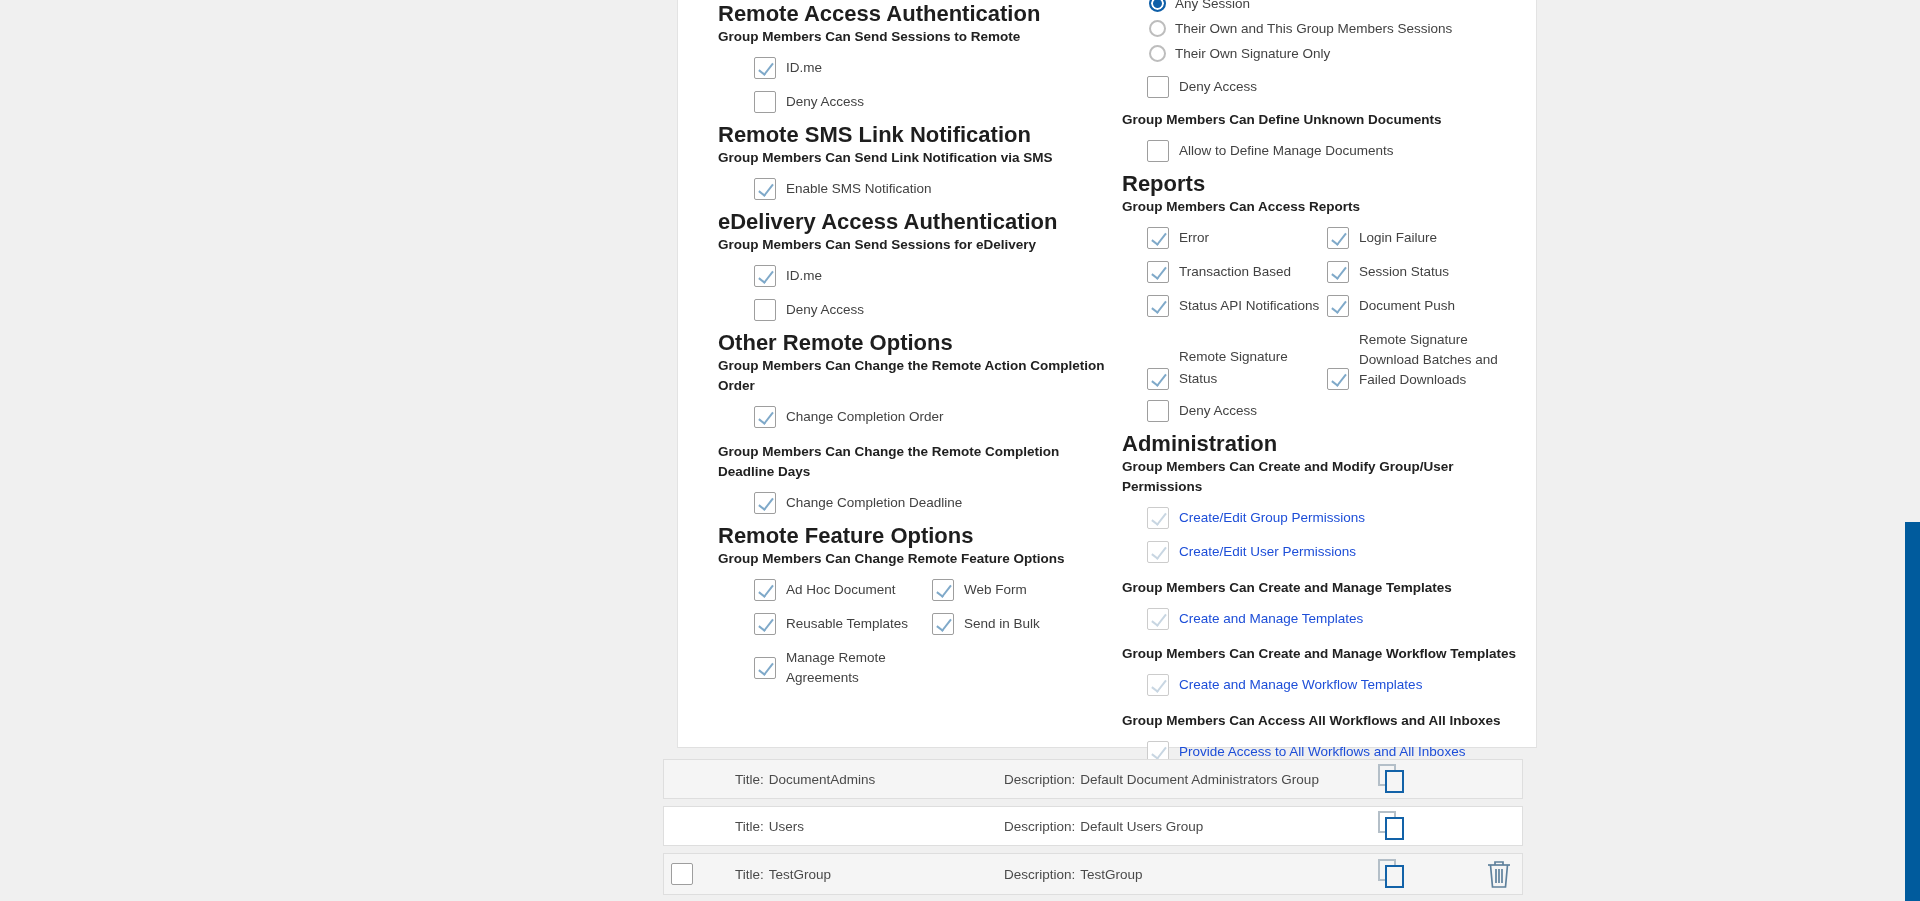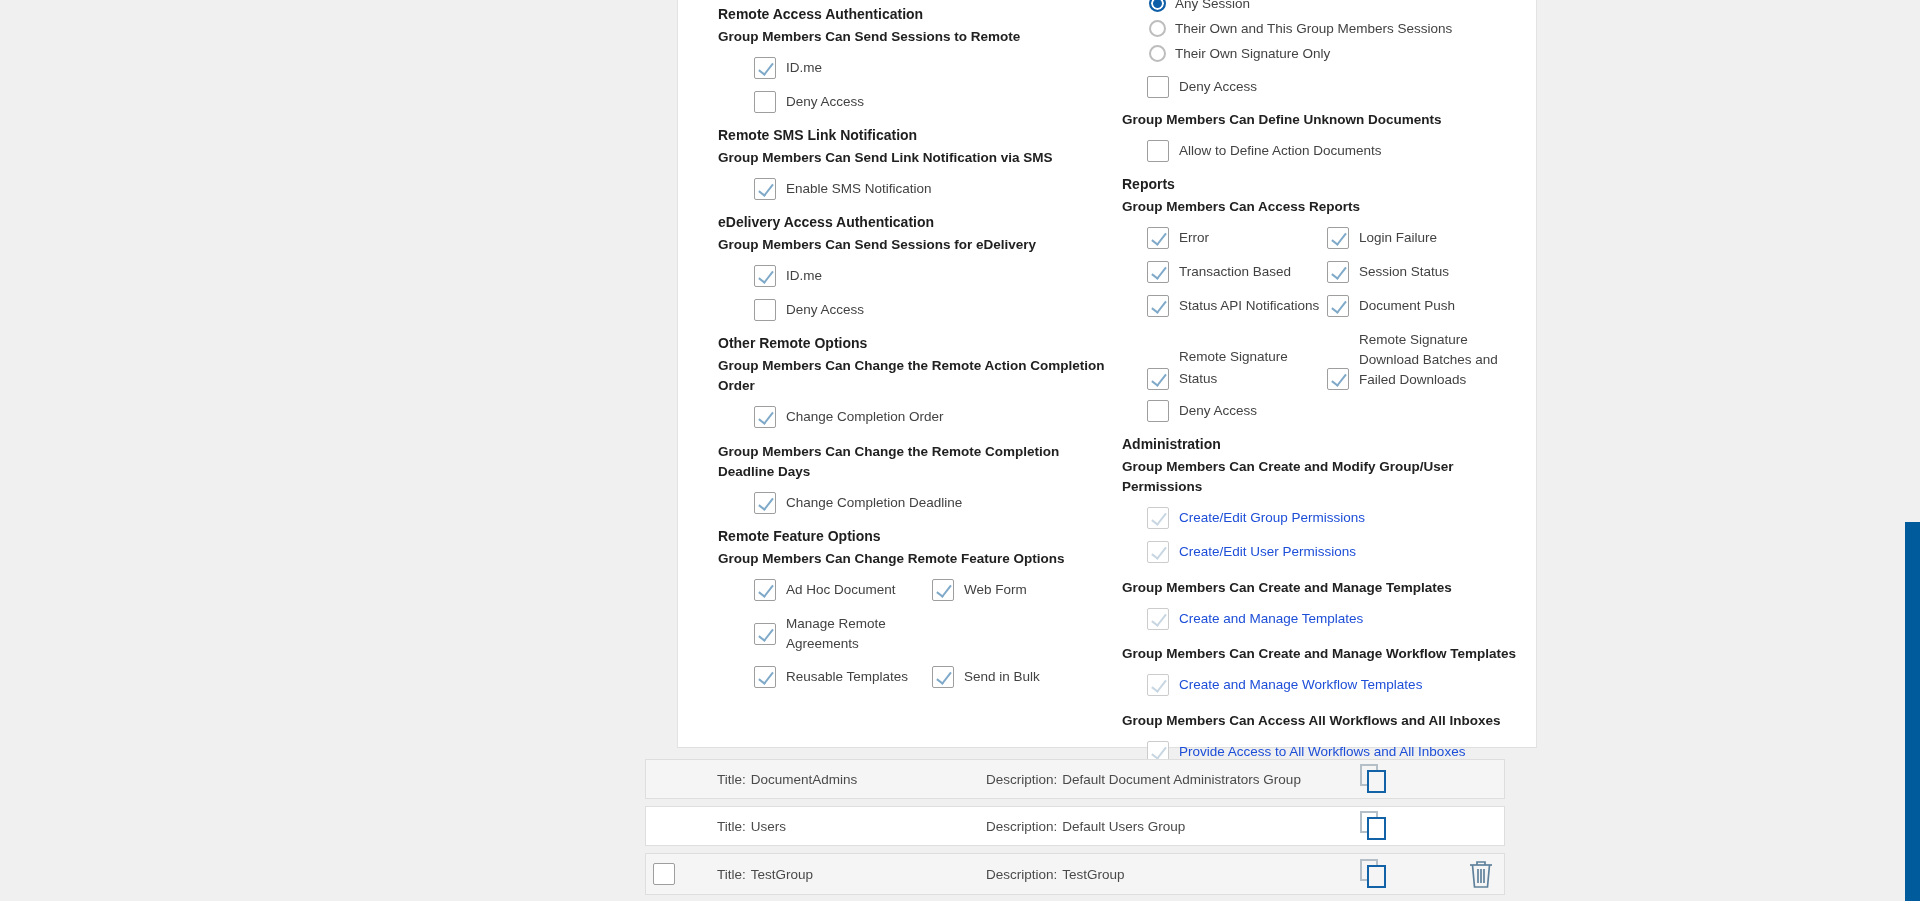--- a/index.html
+++ b/index.html
@@ -6,21 +6,21 @@
   body{font-family:"Liberation Sans","DejaVu Sans",sans-serif;}
   #stage{position:relative;width:1920px;height:901px;background:#f0f0f0;overflow:hidden;}
 
   
   .panel{position:absolute;left:677px;top:0;width:860px;height:748px;background:#ffffff;
          border-left:1px solid #e3e3e3;border-right:1px solid #e3e3e3;border-bottom:1px solid #e0e0e0;box-sizing:border-box;}
   .col{position:absolute;top:0;}
   .col-left{left:40px;width:392px;}
   .col-right{left:444px;width:400px;}
 
-  .sec-h{font-size:14px;font-weight:bold;color:#1e1e1e;line-height:22px;margin:11px 0 0 0;}
+  .sec-h{font-size:22px;font-weight:bold;color:#1e1e1e;line-height:22px;margin:11px 0 0 0;}
   .sec-h.first{margin-top:3px;}
   .sub-h{font-size:13.5px;font-weight:bold;color:#212121;line-height:20px;margin:2px 0 0 0;}
   .sub-h.standalone{margin-top:14px;}
 
   .cb-row{display:flex;align-items:flex-start;margin-top:10px;}
   .cb-row + .cb-row{margin-top:12px;}
   .indL{margin-left:36px;}
   .indR{margin-left:25px;}
   .cb{width:22px;height:22px;box-sizing:border-box;border:1px solid #9e9e9e;border-radius:2px;background:#fff;position:relative;flex:none;cursor:pointer;}
   .cb.checked::after{content:"";position:absolute;left:7px;top:2px;width:6px;height:13px;
@@ -39,21 +39,21 @@
   .gcellR{width:180px;display:flex;align-items:flex-end;}
 
   .radio-row{display:flex;align-items:center;height:20px;margin-top:5px;}
   .radio-row.cut{margin-top:-7px;}
   .radio{width:17px;height:17px;box-sizing:border-box;border:2px solid #bdbdbd;border-radius:50%;background:#fff;flex:none;cursor:pointer;}
   .radio.selected{border-color:#0f5fa8;background:#0f5fa8;box-shadow:inset 0 0 0 2px #ffffff;}
   .radio-label{font-size:13.5px;color:#424242;margin-left:9px;}
   .mt13{margin-top:13px !important;}
 
   
-  .grow{position:absolute;left:645px;width:860px;box-sizing:border-box;border:1px solid #dedede;}
+  .grow{position:absolute;left:663px;width:860px;box-sizing:border-box;border:1px solid #dedede;}
   .grow .rowtxt{position:absolute;top:0;height:100%;display:flex;align-items:center;font-size:13.5px;color:#4a4a4a;}
   .grow .val{margin-left:5px;}
   .r1{top:759px;height:40px;background:#f5f5f5;--rowbg:#f5f5f5;}
   .r2{top:806px;height:40px;background:#ffffff;--rowbg:#ffffff;}
   .r3{top:853px;height:42px;background:#f5f5f5;--rowbg:#f5f5f5;}
   .row-cb{position:absolute;left:7px;top:50%;margin-top:-11px;}
 
   .copy-icon{position:absolute;left:714px;top:50%;width:28px;height:30px;margin-top:-15px;cursor:pointer;}
   .copy-icon .back{position:absolute;left:0;top:0;width:18px;height:22px;border:2px solid #b4bfc8;box-sizing:border-box;}
   .copy-icon .front{position:absolute;left:7px;top:6px;width:19px;height:23px;border:2px solid #1262a8;box-sizing:border-box;background:var(--rowbg,#fff);}
@@ -122,31 +122,31 @@
           <span class="cb-label">Ad Hoc Document</span>
         </div>
         <div class="gcellL">
           <span class="cb checked"></span>
           <span class="cb-label">Web Form</span>
         </div>
       </div>
       <div class="grid-row indL">
         <div class="gcellL">
           <span class="cb checked"></span>
+          <span class="cb-label">Reusable Templates</span>
+        </div>
+        <div class="gcellL">
+          <span class="cb checked"></span>
+          <span class="cb-label">Send in Bulk</span>
+        </div>
+      </div>
+      <div class="grid-row indL">
+        <div class="gcellL">
+          <span class="cb checked"></span>
           <span class="cb-label ml w110">Manage Remote Agreements</span>
-        </div>
-      </div>
-      <div class="grid-row indL">
-        <div class="gcellL">
-          <span class="cb checked"></span>
-          <span class="cb-label">Reusable Templates</span>
-        </div>
-        <div class="gcellL">
-          <span class="cb checked"></span>
-          <span class="cb-label">Send in Bulk</span>
         </div>
       </div>
 
     </div>
 
     <div class="col col-right">
 
       <div class="radio-row cut indR" style="margin-left:27px">
         <span class="radio selected"></span>
         <span class="radio-label">Any Session</span>
@@ -160,21 +160,21 @@
         <span class="radio-label">Their Own Signature Only</span>
       </div>
       <div class="cb-row indR mt13">
         <span class="cb"></span>
         <span class="cb-label">Deny Access</span>
       </div>
 
       <div class="sub-h standalone" style="margin-top:12px">Group Members Can Define Unknown Documents</div>
       <div class="cb-row indR">
         <span class="cb"></span>
-        <span class="cb-label">Allow to Define Action Documents</span>
+        <span class="cb-label">Allow to Define Manage Documents</span>
       </div>
 
       <div class="sec-h">Reports</div>
       <div class="sub-h">Group Members Can Access Reports</div>
       <div class="grid-row indR">
         <div class="gcellR">
           <span class="cb checked"></span>
           <span class="cb-label">Error</span>
         </div>
         <div class="gcellR">

